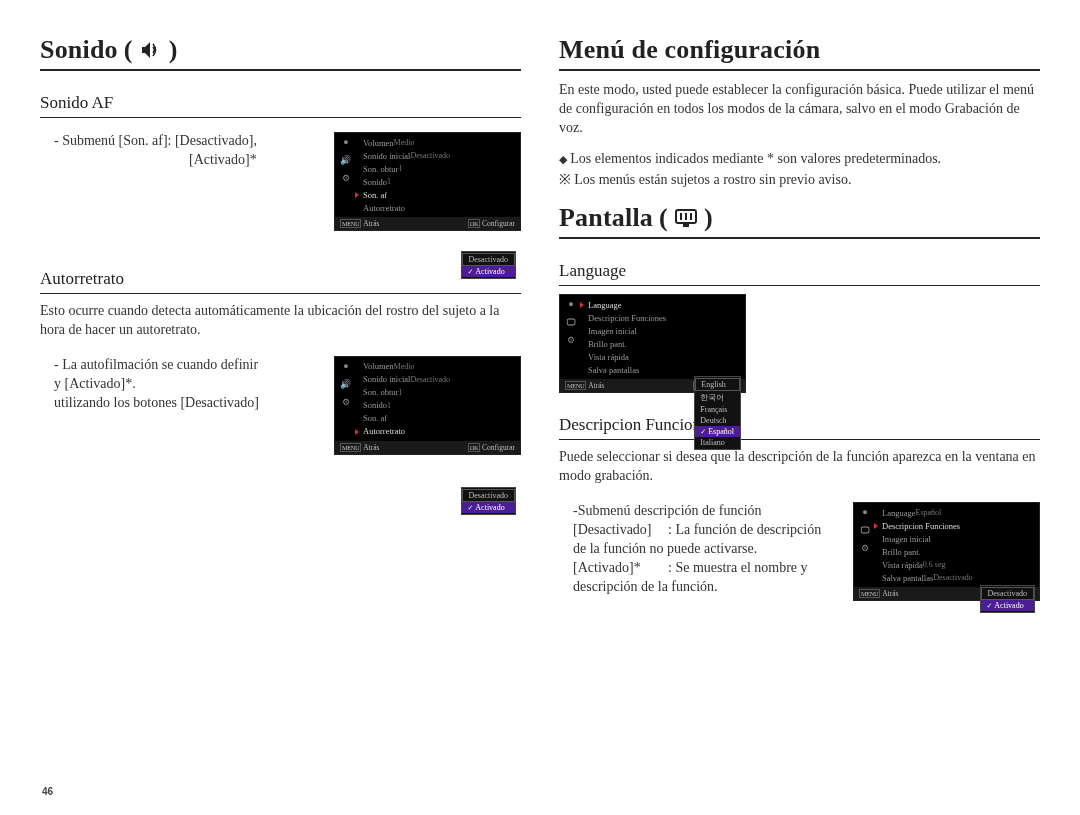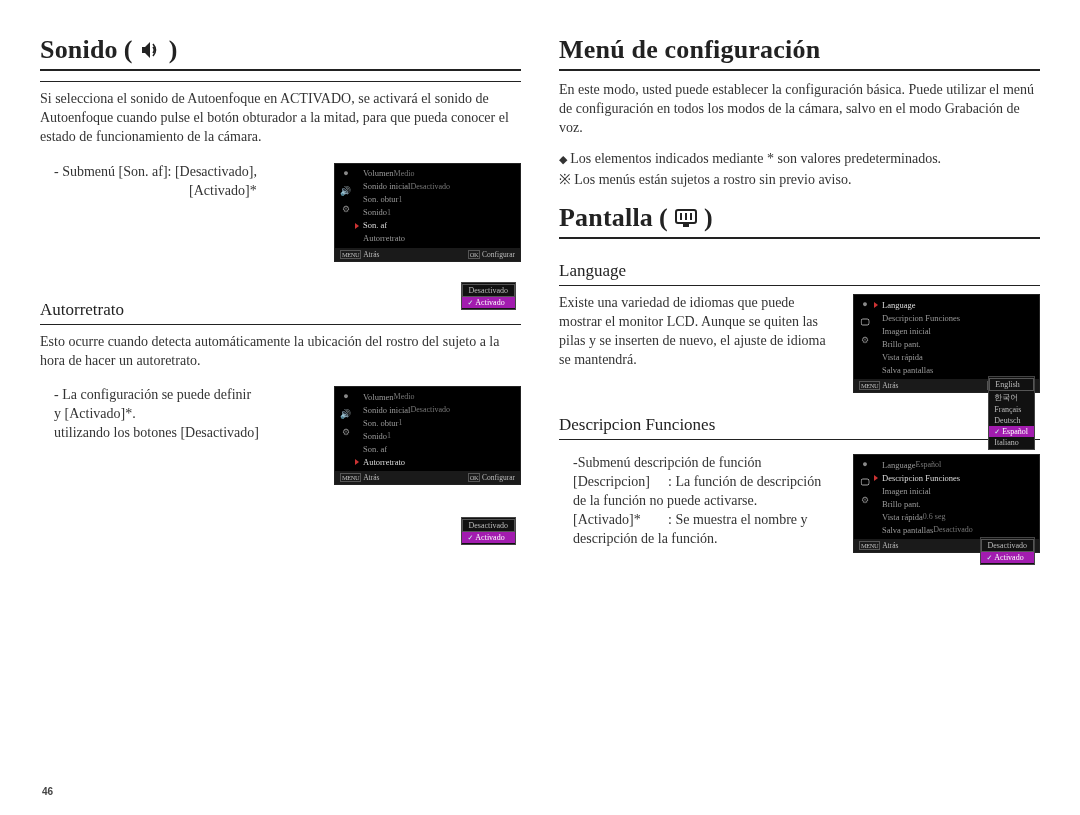--- a/index.html
+++ b/index.html
@@ -104,21 +104,21 @@
   }
   .opt-list{
     position:absolute; right:2px; top:-2px;
     background:#111; border:1px solid #444;
     font-size:8px; padding:1px 0;
   }
   .opt-item{
     padding:1px 6px 1px 5px; white-space:nowrap; color:#bbb;
   }
   .opt-item.sel{
-    background:#a21caf; color:#fff; position:relative;
+    background:#4c1d95; color:#fff; position:relative;
   }
   .opt-item.sel::before{
     content:"✓"; font-size:7px; margin-right:2px; color:#cfe;
   }
   .opt-item.boxed{ border:1px solid #555; }
   .lcd-footer{
     display:flex; justify-content:space-between;
     background:#1a1a1a; padding:2px 5px; font-size:7.5px; color:#bbb;
   }
   .lcd-footer span b{
@@ -145,22 +145,22 @@
       <span class="paren">(</span>
       <svg class="h1-icon" viewBox="0 0 24 20">
         <path d="M3 7 h3 l5 -5 v16 l-5 -5 h-3 z" fill="#222"></path>
         <path d="M14 4 q5 6 0 12" fill="none" stroke="#222" stroke-width="1.6"></path>
         <path d="M14 7 q2.5 3 0 6" fill="none" stroke="#222" stroke-width="1.6"></path>
       </svg>
       <span class="paren">)</span>
     </h1>
     <div class="rule-h1"></div>
 
+    <h2>Sonido AF</h2>
     <div class="rule-h2"></div>
-    <p>Si selecciona el sonido de Autoenfoque en ACTIVADO, se activará el sonido de Autoenfoque cuando pulse el botón obturador a la mitad, para que pueda conocer el estado de funcionamiento de la cámara.</p>
 
     <div class="sub-row">
       <div class="sub-text indent">
         <div>- Submenú [Son. af]: [Desactivado],</div>
         <div style="padding-left:135px">[Activado]*</div>
       </div>
       <div class="lcd">
           <div class="lcd-body">
             <div class="lcd-tabs">
               <div class="tab-icon">●</div>
@@ -208,21 +208,21 @@
     </div>
 
     <div class="spacer"></div>
 
     <h2>Autorretrato</h2>
     <div class="rule-h2"></div>
     <p>Esto ocurre cuando detecta automáticamente la ubicación del rostro del sujeto a la hora de hacer un autoretrato.</p>
 
     <div class="sub-row">
       <div class="sub-text indent">
-        <div>- La configuración se puede definir</div>
+        <div>- La autofilmación se cuando definir</div>
         <div>y [Activado]*.</div>
         <div>utilizando los botones [Desactivado]</div>
       </div>
       <div class="lcd">
           <div class="lcd-body">
             <div class="lcd-tabs">
               <div class="tab-icon">●</div>
               <div class="tab-icon active">🔊</div>
               <div class="tab-icon">⚙</div>
             </div>
@@ -286,21 +286,20 @@
         <line x1="17" y1="5" x2="17" y2="12" stroke="#222" stroke-width="2"></line>
         <rect x="9" y="16" width="6" height="3" fill="#222"></rect>
       </svg>
       <span class="paren">)</span>
     </h1>
     <div class="rule-h1"></div>
 
     <h2>Language</h2>
     <div class="rule-h2"></div>
     <div class="sub-row" style="margin-top:0">
-      <p style="flex:1">Existe una variedad de idiomas que puede mostrar el monitor LCD. Aunque se quiten las pilas y se inserten de nuevo, el ajuste de idioma se mantendrá.</p>
       <div class="lcd">
           <div class="lcd-body">
             <div class="lcd-tabs">
               <div class="tab-icon">●</div>
               <div class="tab-icon active">🖵</div>
               <div class="tab-icon">⚙</div>
             </div>
             <div class="lcd-menu" style="position: relative;">
               <div class="lcd-row hover">
                 <span class="mlabel">Language</span>
@@ -340,26 +339,27 @@
           </div>
           <div class="lcd-footer">
             <span><b>MENU</b>Atrás</span>
             <span><b>OK</b>Configurar</span>
           </div>
         </div>
     </div>
 
     <h2 style="margin-top:22px">Descripcion Funciones</h2>
     <div class="rule-h2"></div>
+    <p>Puede seleccionar si desea que la descripción de la función aparezca en la ventana en modo grabación.</p>
 
     <div class="sub-row">
       <div class="sub-text indent" style="font-size:14px;line-height:1.35">
         <div>-Submenú descripción de función</div>
         <div>
-          <span class="label-block">[Descripcion]</span><span>: La función de descripción de la función no puede activarse.</span>
+          <span class="label-block">[Desactivado]</span><span>: La función de descripción de la función no puede activarse.</span>
         </div>
         <div>
           <span class="label-block">[Activado]*</span><span>: Se muestra el nombre y descripción de la función.</span>
         </div>
       </div>
       <div class="lcd">
           <div class="lcd-body">
             <div class="lcd-tabs">
               <div class="tab-icon">●</div>
               <div class="tab-icon active">🖵</div>

